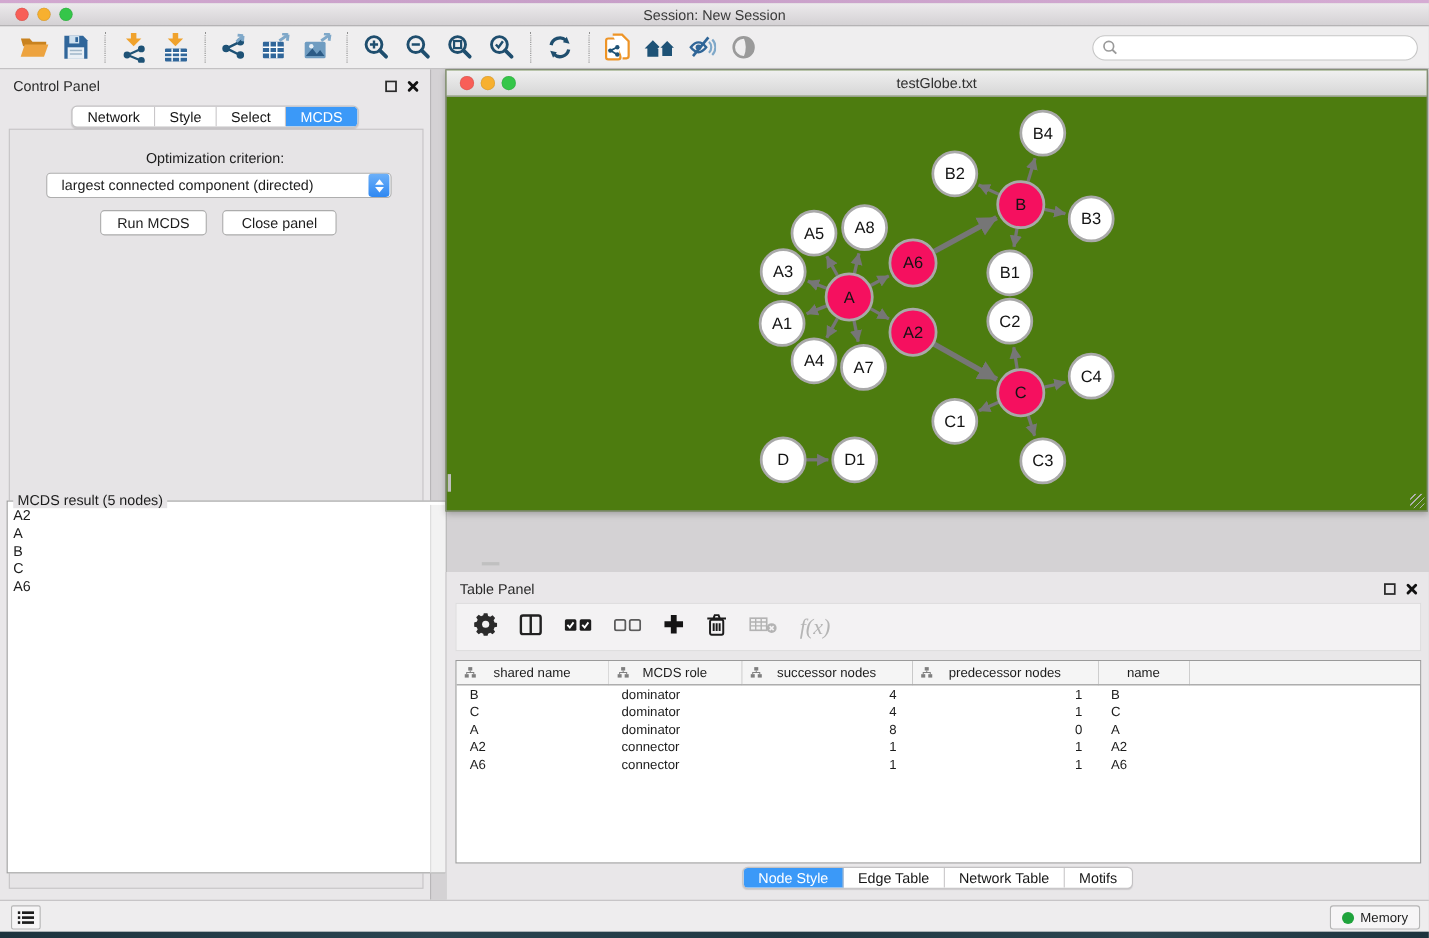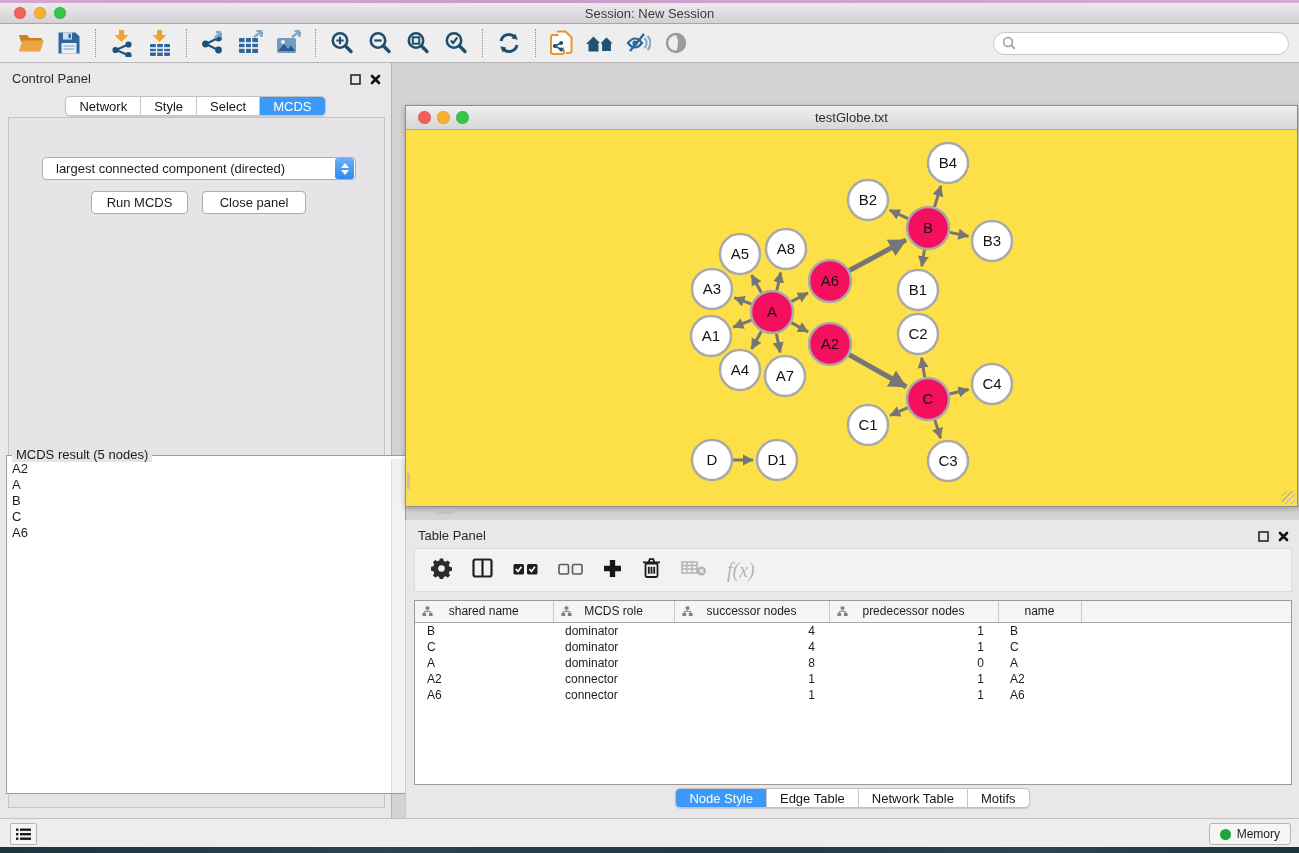--- a/index.html
+++ b/index.html
@@ -64,21 +64,21 @@
     border:1px solid #9b9b9b; background:#fff; }
   #mcds-legend { position:absolute; left:5px; top:-9px; background:#e6e4e6;
     padding:0 4px; font-size:13px; }
   #mcds-list { position:absolute; left:0; top:3px; bottom:0; right:14px;
     font-size:13px; padding:2px 0 0 5px; list-style:none; }
   #mcds-list li { line-height:16px; }
   #mcds-scroll { position:absolute; right:0; top:3px; bottom:0; width:14px;
     background:#f2f2f2; border-left:1px solid #dcdcdc; }
   
   #net-window { position:absolute; left:405px; top:63px; width:893px; height:402px;
-    background:#fde047; border:1px solid #8e8e8e; box-shadow:0 2px 6px rgba(0,0,0,.25);margin-top:42px; }
+    background:#4d7c0f; border:1px solid #8e8e8e; box-shadow:0 2px 6px rgba(0,0,0,.25); }
   #net-titlebar { position:absolute; left:0; top:0; width:100%; height:24px;
     background:linear-gradient(#f0f0f0,#d6d6d6); border-bottom:1px solid #a9a9a9;
     display:flex; align-items:center; }
   #net-titlebar .tl { width:13px; height:13px; margin-left:6px; }
   #net-titlebar .tl:first-child { margin-left:12px; }
   #net-titlebar .win-title { position:absolute; left:0; right:0; text-align:center;
     font-size:13px; color:#2e2e2e; }
   #graph-svg { position:absolute; left:0; top:24px; }
   #net-grip { position:absolute; right:2px; bottom:2px; width:13px; height:13px;
     background:repeating-linear-gradient(135deg, transparent 0 3px, #b0b0b0 3px 4px); }
@@ -283,20 +283,21 @@
   </div>
   <div id="cp-content"></div>
   <div id="cp-tabs-wrap">
       <div class="seg" id="cp-tabs">
         <div class="seg-item">Network</div>
         <div class="seg-item">Style</div>
         <div class="seg-item">Select</div>
         <div class="seg-item active">MCDS</div>
       </div>
     </div>
+  <div id="opt-label">Optimization criterion:</div>
   <div id="criterion-select">
     <span class="val">largest connected component (directed)</span>
     <span class="stepper">
         <span class="chev up"></span>
         <span class="chev down"></span>
       </span>
   </div>
   <div class="pbtn" id="run-btn">Run MCDS</div>
   <div class="pbtn" id="closep-btn">Close panel</div>
   <div id="mcds-fieldset">

